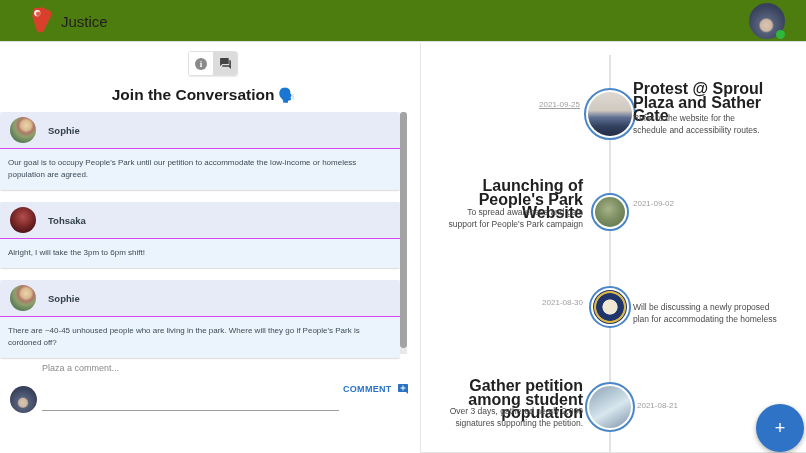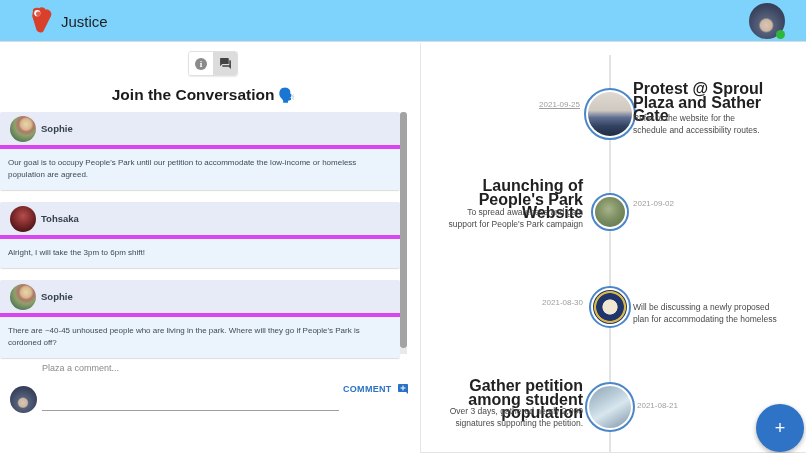--- a/index.html
+++ b/index.html
@@ -1,21 +1,21 @@
 <!DOCTYPE html>
 <html><head>
 <meta charset="utf-8">
 <style>
   * { margin:0; padding:0; box-sizing:border-box; }
   html,body { width:806px; height:453px; overflow:hidden; background:#fff;
     font-family:"Liberation Sans", sans-serif; color:#212121; }
 
   
   .app-header { position:absolute; left:0; top:0; width:806px; height:42px;
-    background:#7dd3fc; border-bottom:1px solid #dcdcdc; }
+    background:#4d7c0f; border-bottom:1px solid #dcdcdc; }
   .logo-wrap { position:absolute; left:30px; top:7px; display:flex; align-items:center; gap:7px; }
   .logo-svg { width:24px; height:28px; }
   .app-title { font-size:15px; color:#1f1f1f; }
   .header-avatar { position:absolute; left:749px; top:3px; width:36px; height:36px;
     border-radius:50%;
     background:radial-gradient(circle at 48% 62%, #d9c6b5 0%, #cdb6a2 20%, #55607a 26%, #3c4560 62%, #2a3148 100%); }
   .status-dot { position:absolute; left:27px; top:27px; width:9px; height:9px;
     border-radius:50%; background:#2db83d; }
 
   
@@ -37,22 +37,22 @@
 
   
   .conv-title { position:absolute; left:0; top:43px; width:408px; text-align:center;
     font-size:15.5px; font-weight:bold; color:#1b1b1b; }
   .conv-title .emoji { font-size:14px; color:#6b9bd2; }
 
   
   .messages { position:absolute; left:0; top:69px; width:400px; }
   .msg-card { margin-bottom:12px; border-radius:2px; overflow:hidden;
     box-shadow:0 1px 1px rgba(0,0,0,0.14); }
-  .msg-head { background:#e7eaf7; display:flex; align-items:center; gap:5px;
-    padding:5px 10px; height:37px; border-bottom:4px solid #d946ef; }
+  .msg-head { background:#e7eaf7; display:flex; align-items:center; gap:12px;
+    padding:5px 10px; height:37px; border-bottom:1px solid #d946ef; }
   .msg-avatar { width:26px; height:26px; border-radius:50%; flex:0 0 auto; }
   .avatar-sophie { background:radial-gradient(circle at 62% 32%, #e8d5b0 0%, #d8b98c 22%, #b0766b 32%, #8fa06b 48%, #5d8059 72%, #47694a 100%); }
   .avatar-tohsaka { background:radial-gradient(circle at 50% 38%, #b05050 0%, #8c3030 35%, #5e1c1e 65%, #39090f 100%); }
   .msg-author { font-size:9.5px; font-weight:bold; color:#33424c; }
   .msg-body { background:#ebf3fd; padding:8px 8px 9px 8px; font-size:8px;
     line-height:12px; color:#3c4c57; }
 
   
   .chat-scrollbar { position:absolute; left:400px; top:69px; width:7px; height:236px;
     background:#a3a3a3; border-radius:3px; }

